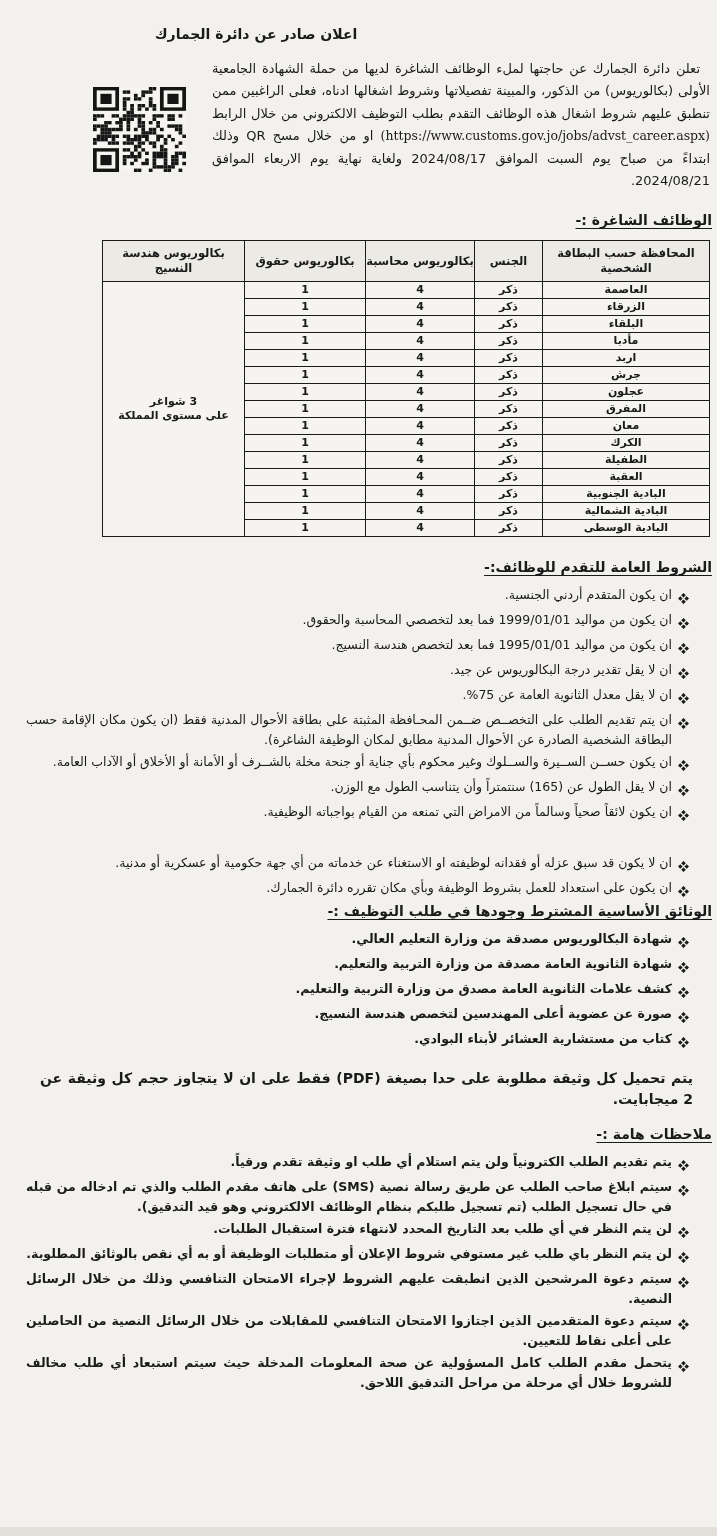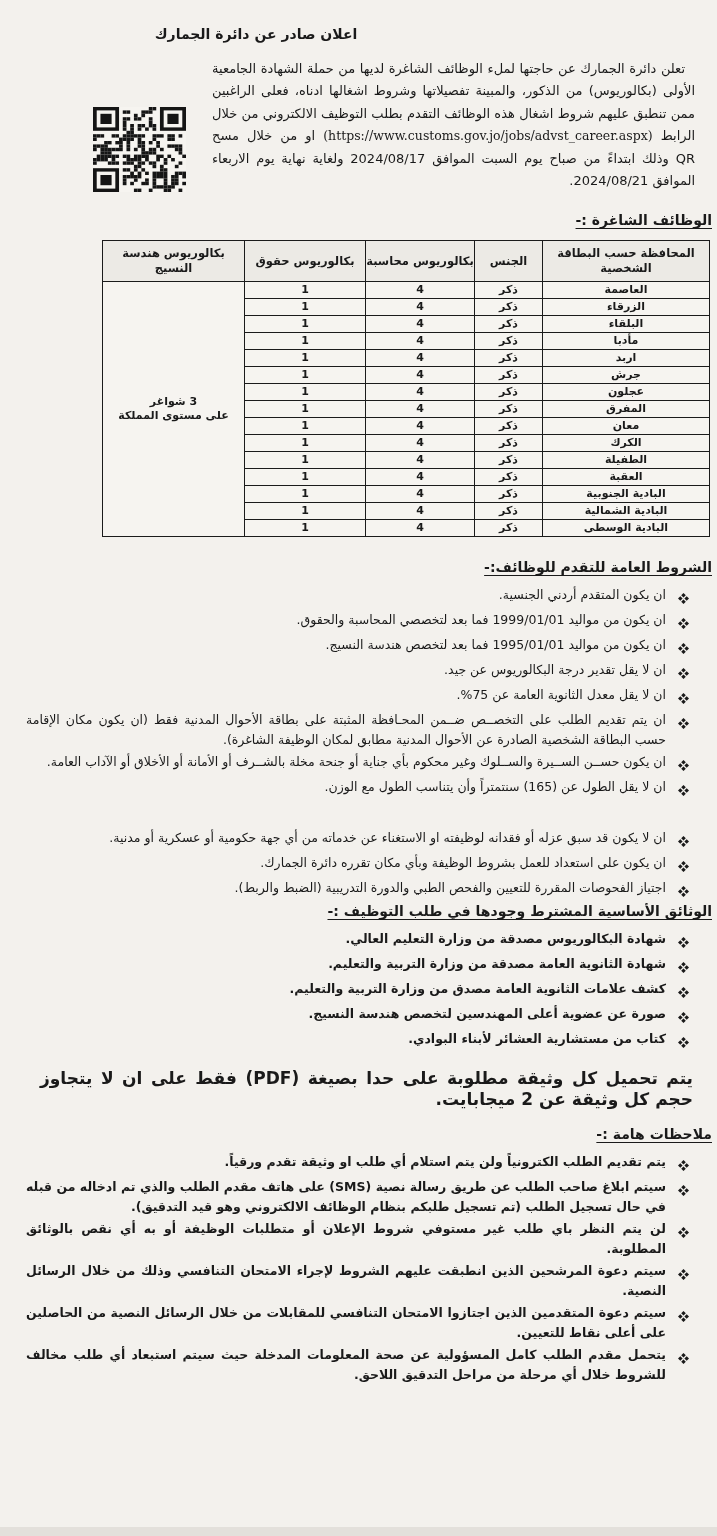--- a/index.html
+++ b/index.html
@@ -5,21 +5,21 @@
   html,body{margin:0;padding:0;}
   body{background:#e9e7e3;font-family:"DejaVu Sans",sans-serif;}
   .page{position:relative;width:717px;height:1536px;margin:0 auto;background:#f3f1ed;
         overflow:hidden;color:#1a1a1a;direction:rtl;}
   .page::after{content:"";position:absolute;left:0;right:0;bottom:0;height:9px;
         background:#dcd9d3;opacity:.7;}
   
   .doc-title{position:absolute;top:26px;left:256px;transform:translateX(-50%);
         font-size:14px;font-weight:bold;white-space:nowrap;}
   
-  .intro{display:flex;gap:26px;padding:58px 22px 0 93px;align-items:flex-end;}
+  .intro{display:flex;gap:26px;padding:58px 7px 0 93px;align-items:center;}
   .intro-text{flex:1;font-size:13px;line-height:22.4px;text-align:justify;
         text-indent:10px;margin:0;}
   .url-run{direction:ltr;unicode-bidi:isolate;font-family:"DejaVu Serif",serif;
         font-size:12.5px;}
   .qr-box{width:93px;flex:0 0 93px;margin-top:9px;}
   .qr-box svg{display:block;width:93px;height:85px;}
   
   .sec-heading{font-size:14px;font-weight:bold;text-decoration:underline;
         text-underline-offset:3px;margin:0 5px 0 0;padding-left:46px;}
   .h-jobs{margin-top:20px;}
@@ -32,28 +32,28 @@
   table.jobs th,table.jobs td{border:1.5px solid #1b1b1b;text-align:center;
         padding:0;font-weight:bold;}
   table.jobs th{height:40px;font-size:11.5px;line-height:1.35;background:#eceae5;}
   table.jobs td{height:16px;font-size:11px;line-height:14px;background:#f6f4f0;}
   table.jobs col.c-gov{width:167px;} table.jobs col.c-gen{width:68px;}
   table.jobs col.c-acc{width:109px;} table.jobs col.c-law{width:121px;}
   table.jobs col.c-tex{width:142px;}
   td.merged{vertical-align:middle;font-size:12px;line-height:18px;}
   
   .blist{margin:10px 28px 0 26px;}
-  .blist .li{display:flex;gap:12px;margin-bottom:2px;}
+  .blist .li{display:flex;gap:6px;margin-bottom:2px;}
   .blist .bullet{flex:0 0 11px;margin-top:4px;}
   .blist .li-text{flex:1;font-size:12.5px;line-height:20px;text-align:justify;}
   .w-norm .li-text{font-weight:500;}
   .w-bold .li-text{font-weight:bold;}
   .group-gap{height:16px;}
   
-  .upload-note{margin:16px 24px 0 40px;font-size:17px;font-weight:bold;
+  .upload-note{margin:16px 24px 0 40px;font-size:14px;font-weight:bold;
         line-height:21px;text-align:justify;}
   
   .signature{position:absolute;top:1539px;left:25px;font-size:17px;font-weight:bold;}
 </style>
 </head>
 <body>
 
 <div class="page">
 
   <div class="doc-title">اعلان صادر  عن دائرة الجمارك</div>
@@ -439,41 +439,41 @@
             <path fill="#1a1a1a" d="M5 0 7.1 2.1 5 4.2 2.9 2.1Z M7.9 2.9 10 5 7.9 7.1 5.8 5Z M5 5.8 7.1 7.9 5 10 2.9 7.9Z M2.1 2.9 4.2 5 2.1 7.1 0 5Z"></path>
           </svg></span>
         <div class="li-text">ان يكون حســن الســيرة والســلوك وغير محكوم بأي جناية أو جنحة مخلة بالشــرف أو الأمانة أو الأخلاق أو الآداب العامة.</div>
       </div>
       <div class="li">
         <span class="bullet"><svg width="11" height="11" viewBox="0 0 10 10" xmlns="http://www.w3.org/2000/svg">
             <path fill="#1a1a1a" d="M5 0 7.1 2.1 5 4.2 2.9 2.1Z M7.9 2.9 10 5 7.9 7.1 5.8 5Z M5 5.8 7.1 7.9 5 10 2.9 7.9Z M2.1 2.9 4.2 5 2.1 7.1 0 5Z"></path>
           </svg></span>
         <div class="li-text">ان لا يقل الطول عن (165) سنتمتراً وأن يتناسب الطول مع الوزن.</div>
       </div>
+      <div class="li">
+        <span class="bullet"><svg width="11" height="11" viewBox="0 0 10 10" xmlns="http://www.w3.org/2000/svg">
+            <path fill="#1a1a1a" d="M5 0 7.1 2.1 5 4.2 2.9 2.1Z M7.9 2.9 10 5 7.9 7.1 5.8 5Z M5 5.8 7.1 7.9 5 10 2.9 7.9Z M2.1 2.9 4.2 5 2.1 7.1 0 5Z"></path>
+          </svg></span>
+        <div class="li-text">ان يكون لائقاً صحياً وسالماً من الامراض التي تمنعه من القيام بواجباته الوظيفية.</div>
+      </div>
     </div>
   <div class="group-gap"></div>
   <div class="blist w-norm" id="cond-b">
       <div class="li">
         <span class="bullet"><svg width="11" height="11" viewBox="0 0 10 10" xmlns="http://www.w3.org/2000/svg">
             <path fill="#1a1a1a" d="M5 0 7.1 2.1 5 4.2 2.9 2.1Z M7.9 2.9 10 5 7.9 7.1 5.8 5Z M5 5.8 7.1 7.9 5 10 2.9 7.9Z M2.1 2.9 4.2 5 2.1 7.1 0 5Z"></path>
           </svg></span>
         <div class="li-text">ان لا يكون قد سبق عزله أو فقدانه لوظيفته او الاستغناء عن خدماته من أي جهة حكومية أو عسكرية أو مدنية.</div>
       </div>
       <div class="li">
         <span class="bullet"><svg width="11" height="11" viewBox="0 0 10 10" xmlns="http://www.w3.org/2000/svg">
             <path fill="#1a1a1a" d="M5 0 7.1 2.1 5 4.2 2.9 2.1Z M7.9 2.9 10 5 7.9 7.1 5.8 5Z M5 5.8 7.1 7.9 5 10 2.9 7.9Z M2.1 2.9 4.2 5 2.1 7.1 0 5Z"></path>
           </svg></span>
         <div class="li-text">ان يكون على استعداد للعمل بشروط الوظيفة وبأي مكان تقرره دائرة الجمارك.</div>
       </div>
-      <div class="li">
-        <span class="bullet"><svg width="11" height="11" viewBox="0 0 10 10" xmlns="http://www.w3.org/2000/svg">
-            <path fill="#1a1a1a" d="M5 0 7.1 2.1 5 4.2 2.9 2.1Z M7.9 2.9 10 5 7.9 7.1 5.8 5Z M5 5.8 7.1 7.9 5 10 2.9 7.9Z M2.1 2.9 4.2 5 2.1 7.1 0 5Z"></path>
-          </svg></span>
-        <div class="li-text">اجتياز الفحوصات المقررة للتعيين والفحص الطبي والدورة التدريبية (الضبط والربط).</div>
-      </div>
     </div>
 
   <h2 class="sec-heading h-docs">الوثائق الأساسية المشترط وجودها في طلب التوظيف :-</h2>
   <div class="blist w-bold" id="docs-list">
       <div class="li">
         <span class="bullet"><svg width="11" height="11" viewBox="0 0 10 10" xmlns="http://www.w3.org/2000/svg">
             <path fill="#1a1a1a" d="M5 0 7.1 2.1 5 4.2 2.9 2.1Z M7.9 2.9 10 5 7.9 7.1 5.8 5Z M5 5.8 7.1 7.9 5 10 2.9 7.9Z M2.1 2.9 4.2 5 2.1 7.1 0 5Z"></path>
           </svg></span>
         <div class="li-text">شهادة البكالوريوس مصدقة من وزارة التعليم العالي.</div>
       </div>
@@ -515,20 +515,26 @@
       <div class="li">
         <span class="bullet"><svg width="11" height="11" viewBox="0 0 10 10" xmlns="http://www.w3.org/2000/svg">
             <path fill="#1a1a1a" d="M5 0 7.1 2.1 5 4.2 2.9 2.1Z M7.9 2.9 10 5 7.9 7.1 5.8 5Z M5 5.8 7.1 7.9 5 10 2.9 7.9Z M2.1 2.9 4.2 5 2.1 7.1 0 5Z"></path>
           </svg></span>
         <div class="li-text">سيتم ابلاغ صاحب الطلب عن طريق رسالة نصية (SMS) على هاتف مقدم الطلب والذي تم ادخاله من قبله في حال تسجيل الطلب (تم تسجيل طلبكم بنظام الوظائف الالكتروني وهو قيد التدقيق).</div>
       </div>
       <div class="li">
         <span class="bullet"><svg width="11" height="11" viewBox="0 0 10 10" xmlns="http://www.w3.org/2000/svg">
             <path fill="#1a1a1a" d="M5 0 7.1 2.1 5 4.2 2.9 2.1Z M7.9 2.9 10 5 7.9 7.1 5.8 5Z M5 5.8 7.1 7.9 5 10 2.9 7.9Z M2.1 2.9 4.2 5 2.1 7.1 0 5Z"></path>
           </svg></span>
+        <div class="li-text">لن يتم النظر في أي طلب بعد التاريخ المحدد لانتهاء فترة استقبال الطلبات.</div>
+      </div>
+      <div class="li">
+        <span class="bullet"><svg width="11" height="11" viewBox="0 0 10 10" xmlns="http://www.w3.org/2000/svg">
+            <path fill="#1a1a1a" d="M5 0 7.1 2.1 5 4.2 2.9 2.1Z M7.9 2.9 10 5 7.9 7.1 5.8 5Z M5 5.8 7.1 7.9 5 10 2.9 7.9Z M2.1 2.9 4.2 5 2.1 7.1 0 5Z"></path>
+          </svg></span>
         <div class="li-text">لن يتم النظر باي طلب غير مستوفي شروط الإعلان أو متطلبات الوظيفة أو به أي نقص بالوثائق المطلوبة.</div>
       </div>
       <div class="li">
         <span class="bullet"><svg width="11" height="11" viewBox="0 0 10 10" xmlns="http://www.w3.org/2000/svg">
             <path fill="#1a1a1a" d="M5 0 7.1 2.1 5 4.2 2.9 2.1Z M7.9 2.9 10 5 7.9 7.1 5.8 5Z M5 5.8 7.1 7.9 5 10 2.9 7.9Z M2.1 2.9 4.2 5 2.1 7.1 0 5Z"></path>
           </svg></span>
         <div class="li-text">سيتم دعوة المرشحين الذين انطبقت عليهم الشروط لإجراء الامتحان التنافسي وذلك من خلال الرسائل النصية.</div>
       </div>
       <div class="li">
         <span class="bullet"><svg width="11" height="11" viewBox="0 0 10 10" xmlns="http://www.w3.org/2000/svg">

